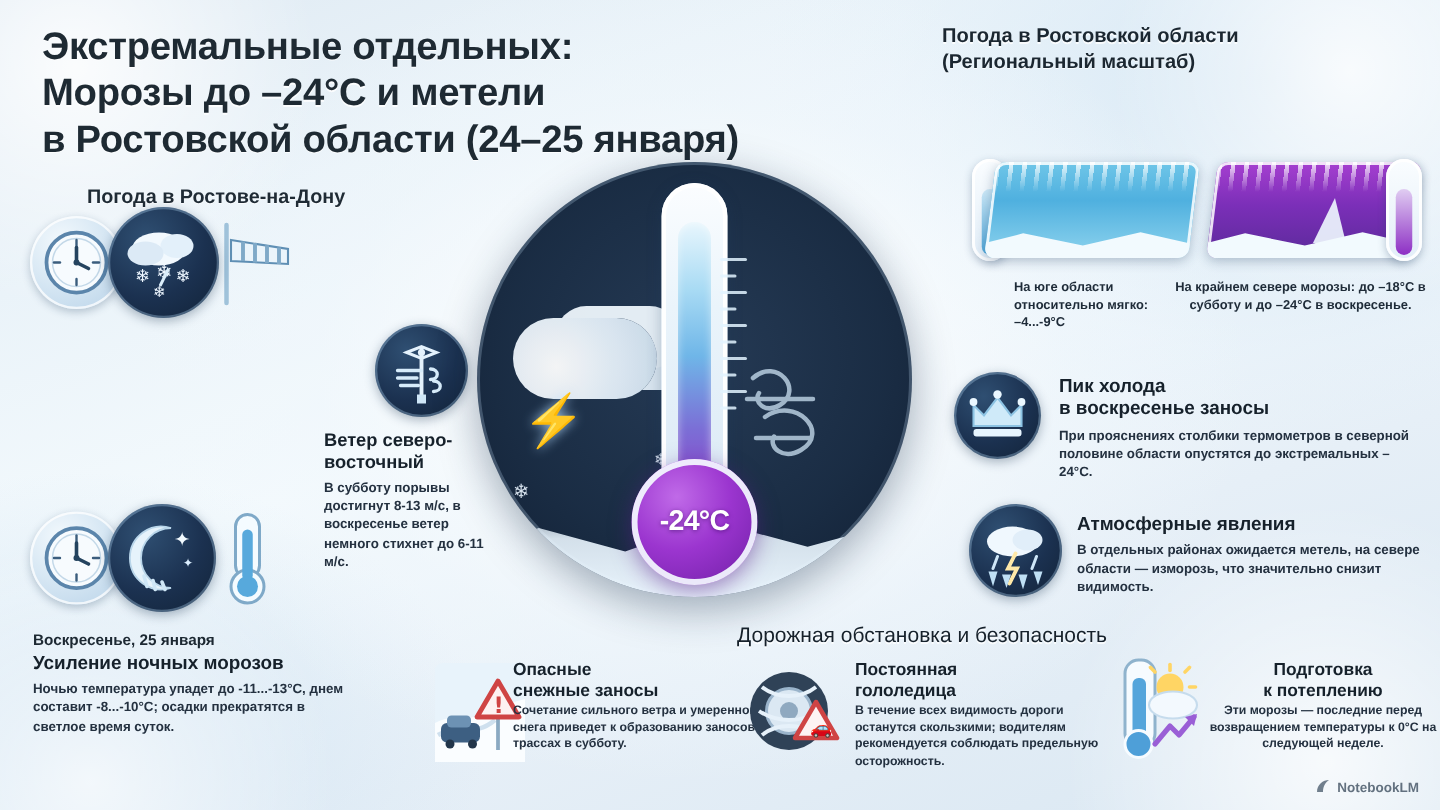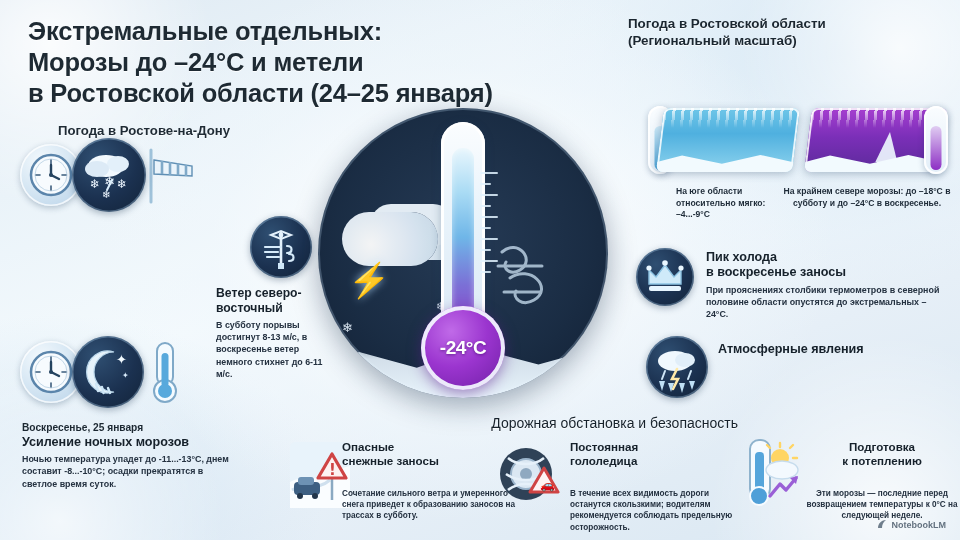--- a/index.html
+++ b/index.html
@@ -162,21 +162,21 @@
 
   .ns-cap{position:absolute;font-size:8.6px;line-height:1.36;color:#1e2b38;font-weight:700;}
 
   
   #road-title{
     position:absolute;left:318px;top:415px;width:420px;text-align:right;
     font-size:14px;font-weight:400;color:#16212b;
     text-shadow:0 1px 0 rgba(255,255,255,.8);
   }
   .road-col{position:absolute;top:440px;}
-  .road-head{font-size:11.6px;font-weight:700;color:#16212b;line-height:1.2;margin-bottom:20px;}
+  .road-head{font-size:11.6px;font-weight:700;color:#16212b;line-height:1.2;margin-bottom:0;}
   .road-body{font-size:8.2px;color:#243140;line-height:1.38;font-weight:600;}
 
   
   svg{display:block;}
   .wm{
     position:absolute;right:14px;bottom:10px;font-size:9px;color:#4a5a6a;
     display:flex;align-items:center;gap:4px;font-weight:700;opacity:.85;
   }
 </style>
 </head>
@@ -386,20 +386,21 @@
       <g fill="#bfe0f5">
         <path d="M8 40 l3 10 l3 -10 Z"></path>
           <path d="M17 42 l3 9 l3 -9 Z"></path>
         <path d="M28 42 l3 10 l3 -10 Z"></path>
           <path d="M38 40 l3 9 l3 -9 Z"></path>
       </g>
     </svg>
   </div>
   <div class="blk" style="left:718px;top:342px;width:236px;">
     <div class="b-head">Атмосферные явления</div>
+    <div class="b-body">В отдельных районах ожидается метель, на севере области — изморозь, что значительно снизит видимость.</div>
   </div>
 
   <div id="road-title">Дорожная обстановка и безопасность</div>
 
   <div style="position:absolute;left:290px;top:438px;">
     <svg width="60" height="74" viewBox="0 0 60 74">
       <rect x="0" y="4" width="60" height="66" rx="5" fill="#e8f3fb"></rect>
       <path d="M0 44 C14 36 26 46 38 34 L60 28 L60 70 L0 70 Z" fill="#fafdff"></path>
       <path d="M2 52 C16 44 26 54 40 42" stroke="#cfe0ee" stroke-width="3" fill="none"></path>
       <rect x="4" y="44" width="26" height="13" rx="4" fill="#3d5f82"></rect>

